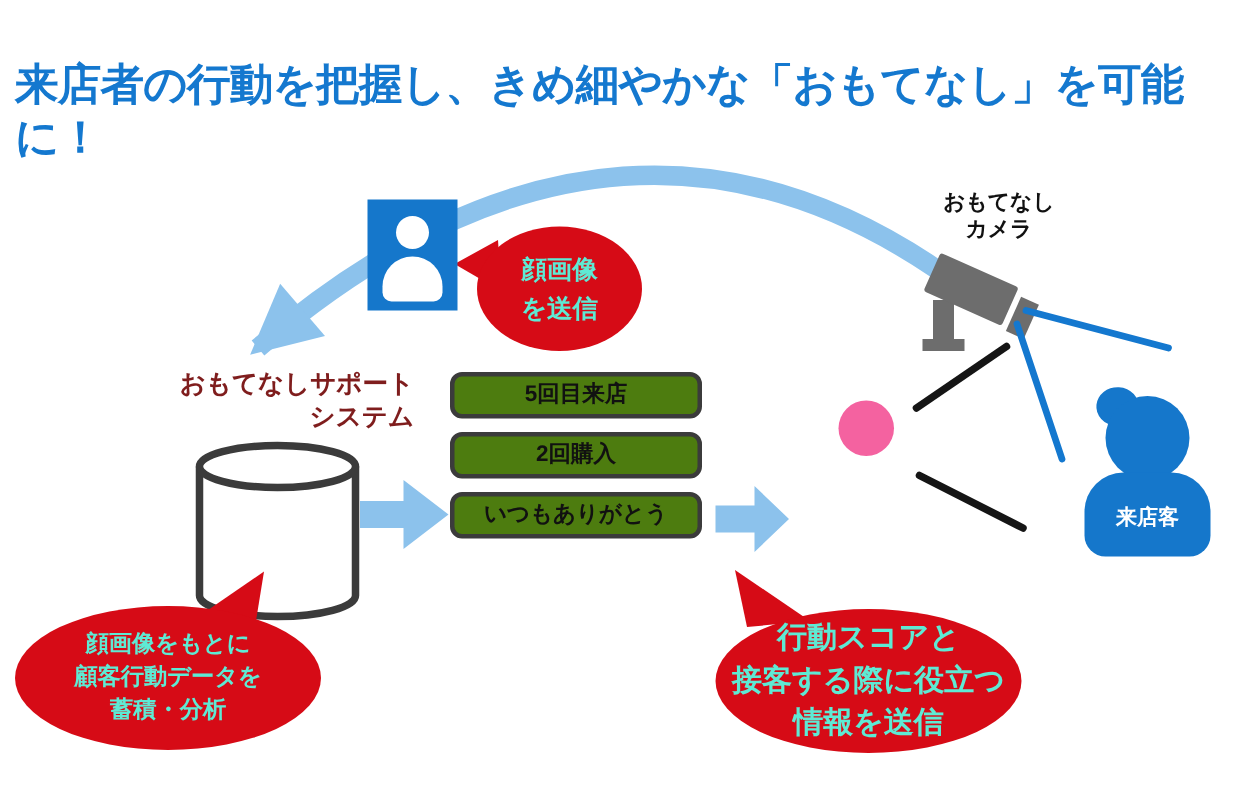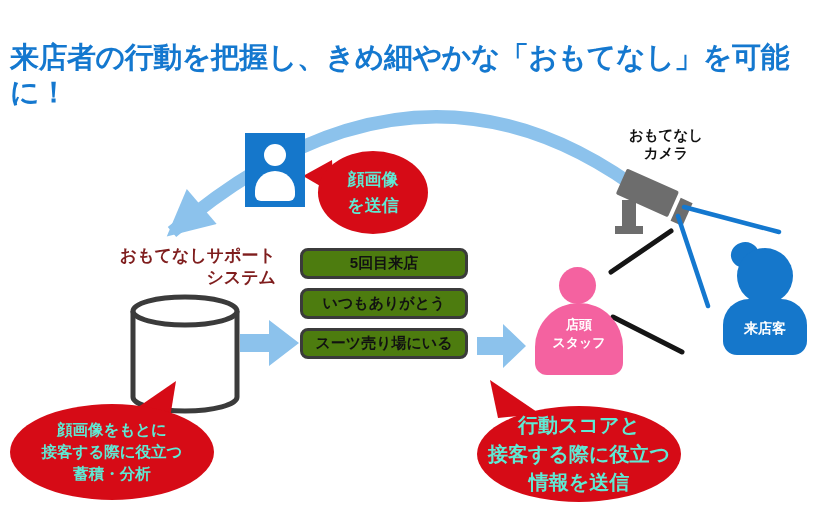--- a/index.html
+++ b/index.html
@@ -45,21 +45,21 @@
   .speech-text{left:616px;top:273px;width:86px;font-size:10.5px;font-weight:bold;
     color:#222;line-height:1.32;text-align:left;}
   
   .staff{left:535px;top:267px;width:88px;height:108px;}
   .staff .head{position:absolute;left:24px;top:0;width:37px;height:37px;border-radius:50%;
     background:#f462a0;box-shadow:0 0 0 2px #fff;}
   .staff .body{position:absolute;left:0;top:36px;width:88px;height:72px;background:#f462a0;
     border-radius:44px 44px 12px 12px;color:#fff;font-size:13px;font-weight:bold;
     text-align:center;padding-top:13px;box-sizing:border-box;line-height:1.35;}
   
-  .customer{left:723px;top:240px;width:84px;height:116px;}
+  .customer{left:723px;top:256px;width:84px;height:116px;}
   .customer .hair{position:absolute;left:8px;top:2px;width:28px;height:26px;background:#1577cb;
     border-radius:85% 95% 10% 95%;transform:rotate(-18deg);}
   .customer .head{position:absolute;left:14px;top:8px;width:56px;height:56px;border-radius:50%;
     background:#1577cb;}
   .customer .body{position:absolute;left:0;top:59px;width:84px;height:56px;background:#1577cb;
     border-radius:26px 26px 14px 14px;color:#fff;font-size:14px;font-weight:bold;
     text-align:center;padding-top:21px;box-sizing:border-box;}
   svg{position:absolute;left:0;top:0;}
 </style>
 </head>
@@ -123,38 +123,36 @@
   </div>
 
   <div class="abs red-bubble face-bubble pre">顔画像
 を送信</div>
 
   <div class="abs sys-label pre">おもてなしサポート
 システム</div>
 
   <div class="abs boxes">
     <div class="score-box h1 pre">5回目来店</div>
+    <div class="score-box h1 pre">2回購入</div>
     <div class="score-box h1 pre">いつもありがとう</div>
-    <div class="score-box h1 pre">スーツ売り場にいる</div>
   </div>
 
 
   <div class="abs staff">
     <div class="head"></div>
-    <div class="body pre">店頭
-スタッフ</div>
   </div>
 
   <div class="abs customer">
     <div class="hair"></div>
     <div class="head"></div>
     <div class="body">来店客</div>
   </div>
 
   <div class="abs red-bubble bubble-left pre">顔画像をもとに
-接客する際に役立つ
+顧客行動データを
 蓄積・分析</div>
 
   <div class="abs red-bubble bubble-right pre">行動スコアと
 接客する際に役立つ
 情報を送信</div>
 
 </div>
 
 </body></html>

